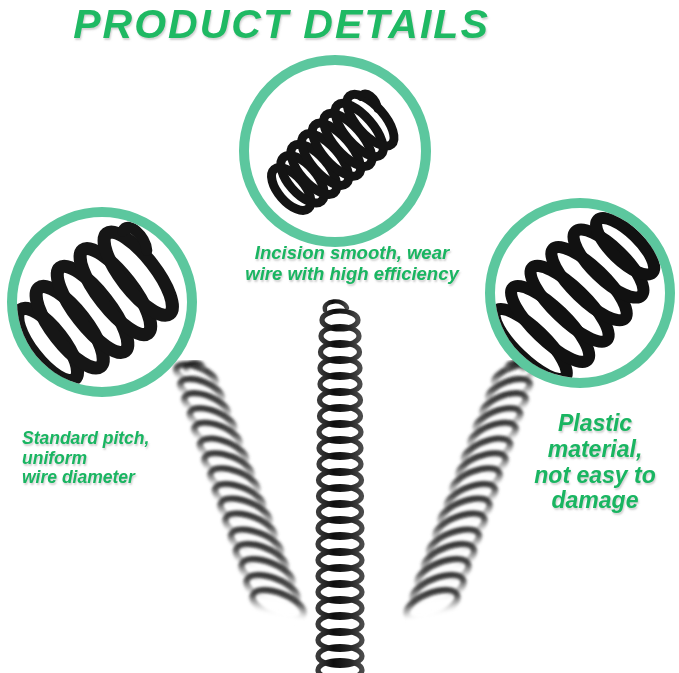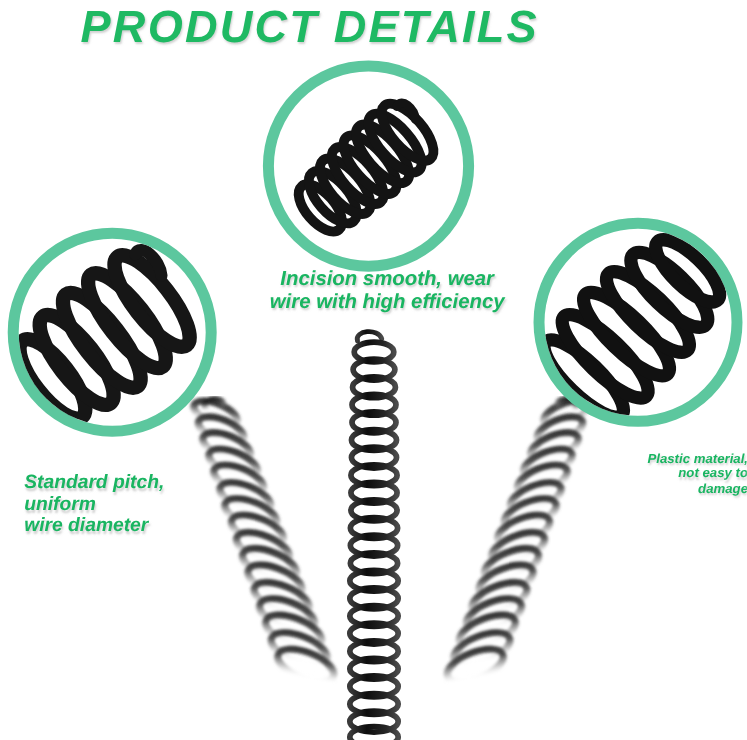--- a/index.html
+++ b/index.html
@@ -75,22 +75,22 @@
     top: 429px;
     width: 190px;
     font-size: 17.5px;
     text-align: left;
     font-style: italic;
   }
   #label-right {
     left: 510px;
     top: 411px;
     width: 170px;
-    font-size: 12px;
-    text-align: right;
+    font-size: 23px;
+    text-align: center;
   }
 
   
   #stage {
     position: absolute;
     left: 0;
     top: 0;
     width: 679px;
     height: 673px;
     pointer-events: none;

